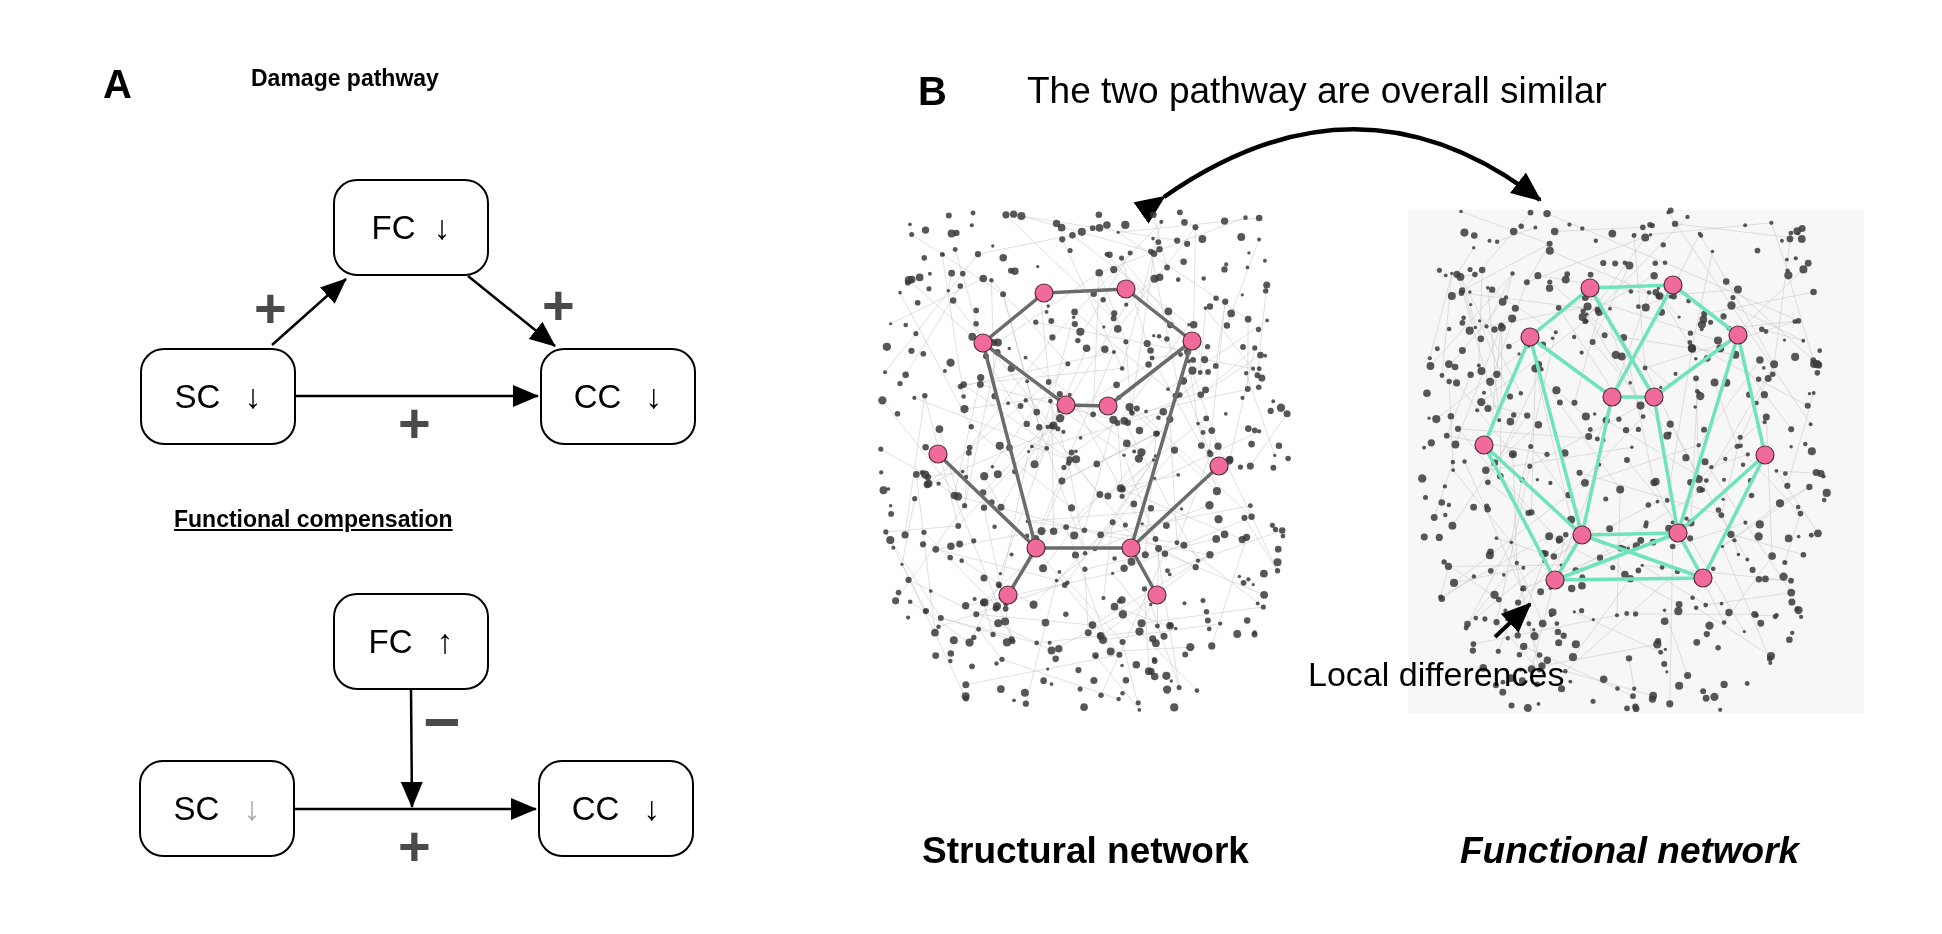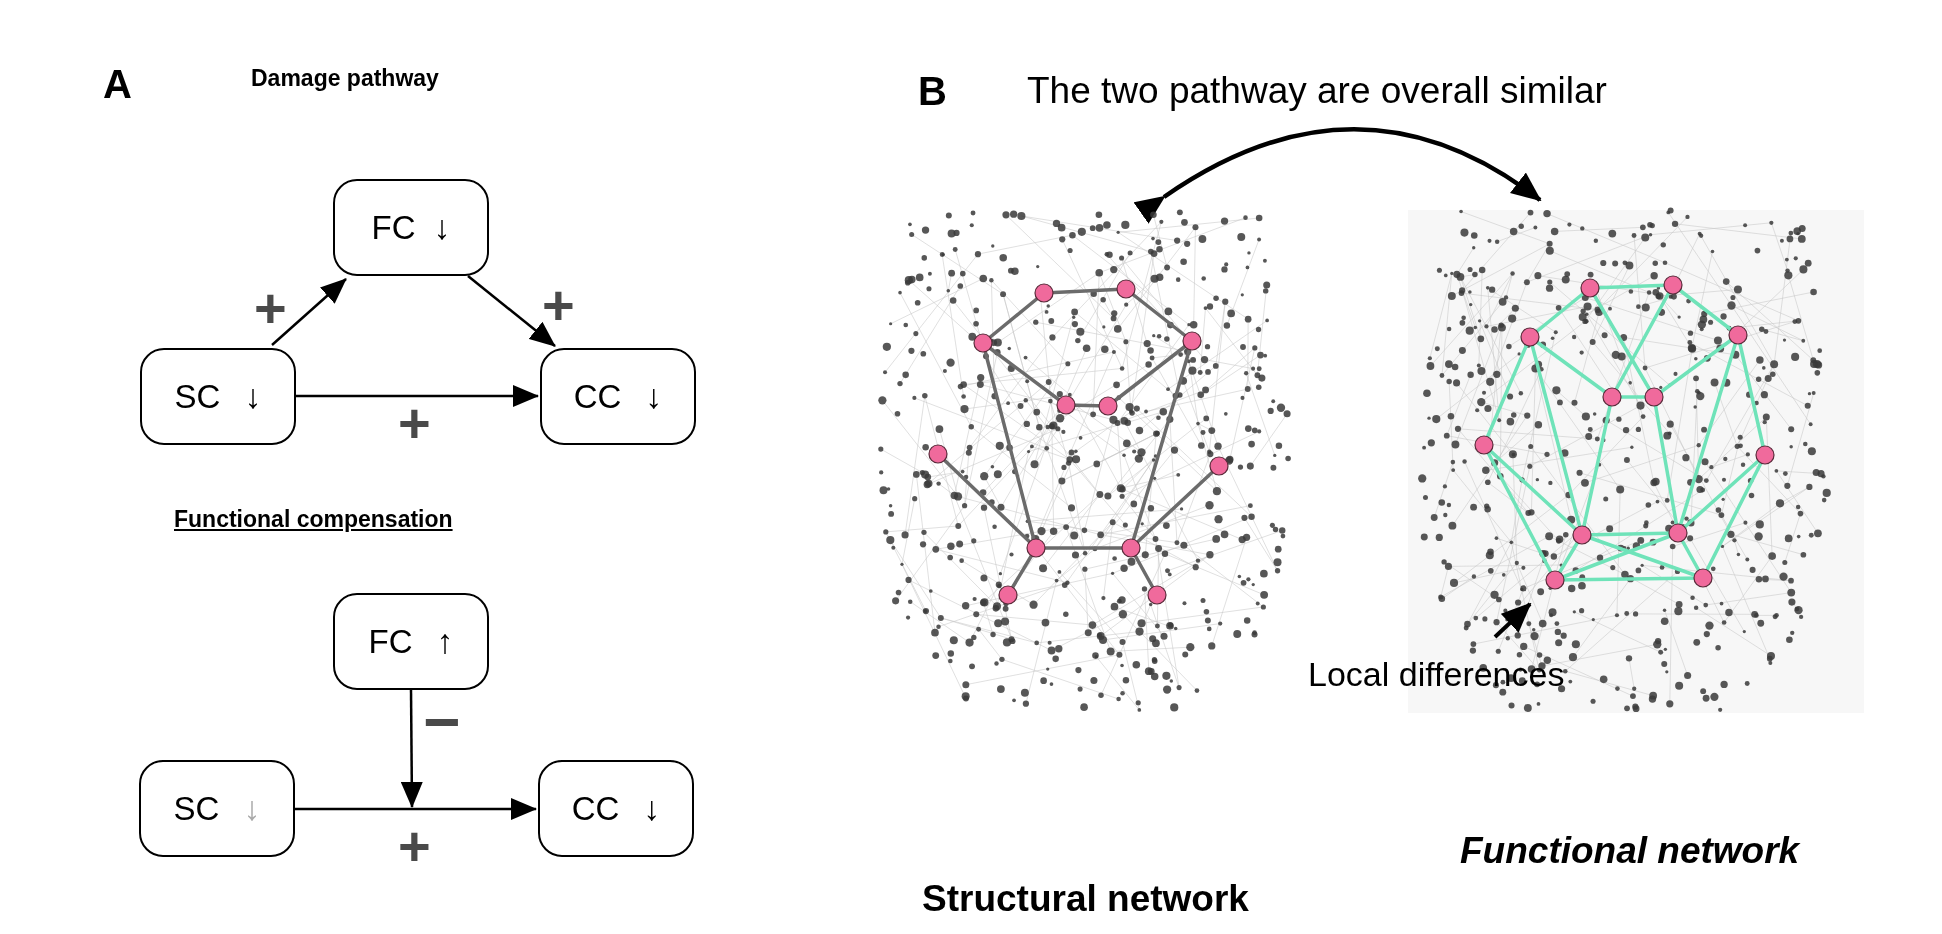--- a/index.html
+++ b/index.html
@@ -1592,14 +1592,14 @@
       <circle cx="1582" cy="535" r="9" fill="#f06a9c" stroke="#5a2a3a" stroke-width="1.2"></circle>
       <circle cx="1678" cy="533" r="9" fill="#f06a9c" stroke="#5a2a3a" stroke-width="1.2"></circle>
       <circle cx="1555" cy="580" r="9" fill="#f06a9c" stroke="#5a2a3a" stroke-width="1.2"></circle>
       <circle cx="1703" cy="578" r="9" fill="#f06a9c" stroke="#5a2a3a" stroke-width="1.2"></circle>
     </g>
   <line x1="1495" y1="637" x2="1530" y2="604" stroke="#000" stroke-width="4" marker-end="url(#ahB)"></line>
 </svg>
 
 <div class="abs annot" style="left:1265px; top:657px;margin-left:43px;">Local differences</div>
 
-<div class="abs net-label" style="left:922px; top:832px;margin-top:48px;">Structural network</div>
+<div class="abs net-label" style="left:922px; top:832px;">Structural network</div>
 <div class="abs net-label" style="left:1460px; top:832px;font-style:italic;">Functional network</div>
 
 </body></html>

